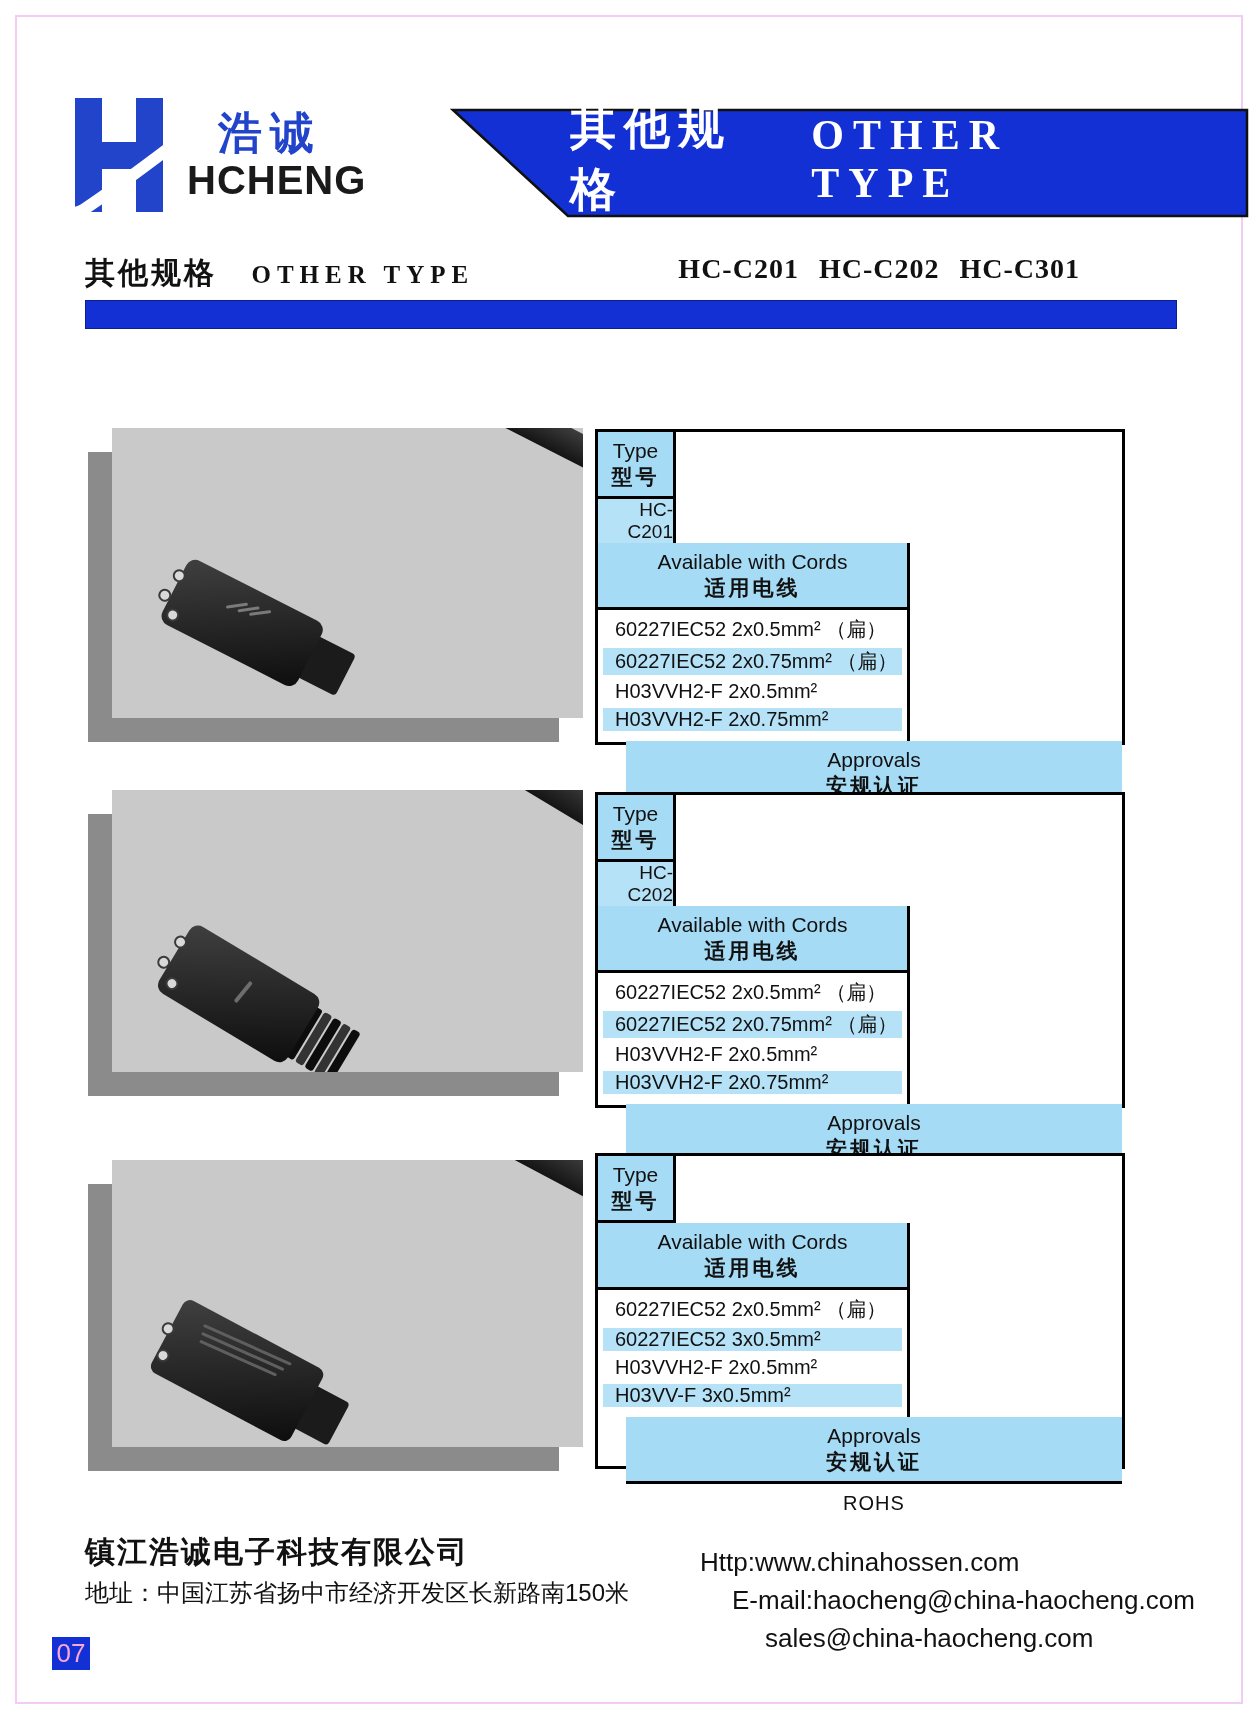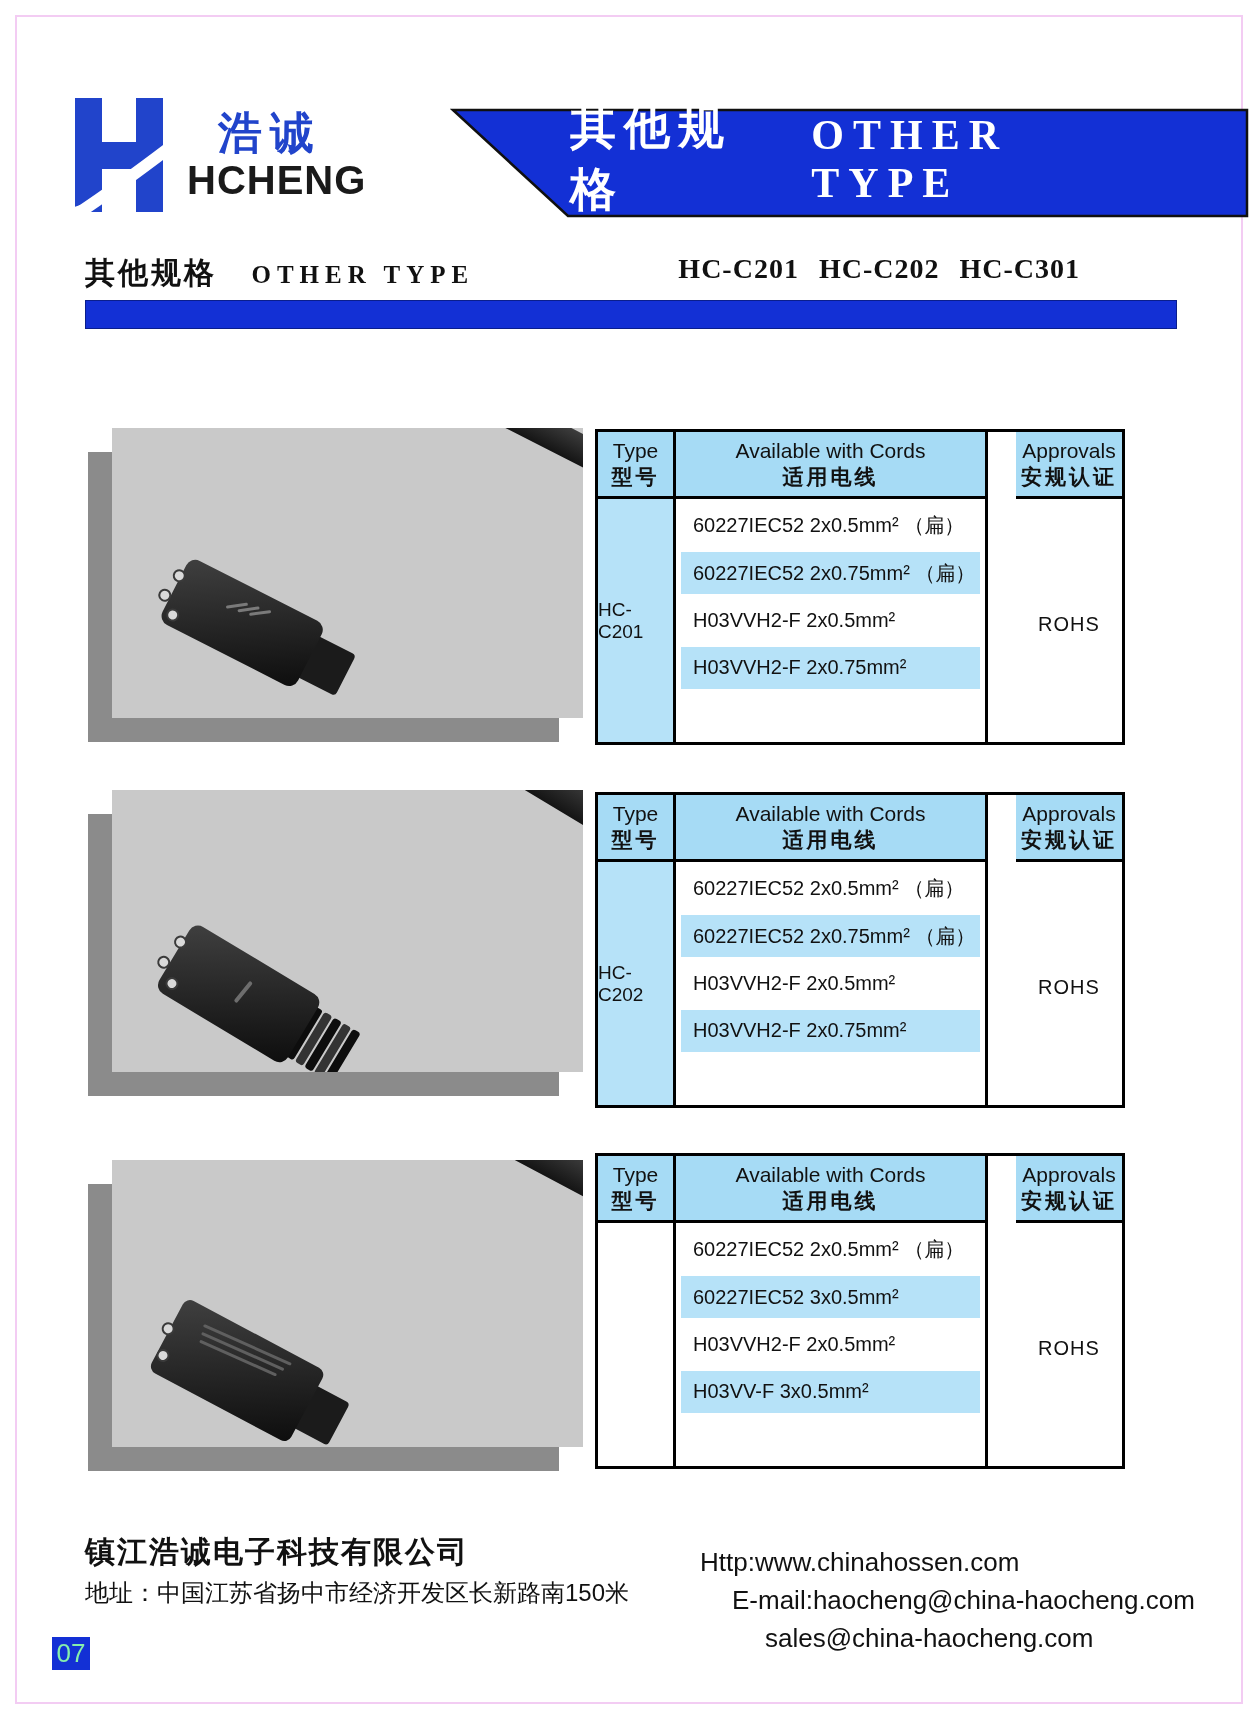--- a/index.html
+++ b/index.html
@@ -46,46 +46,46 @@
   .rib{width:9px;height:58px;margin:0 1px;border-radius:3px;}
   .rib.d{background:#0d0d0d;} .rib.l{background:#333333;}
   .pin{position:absolute;width:9px;height:9px;border-radius:50%;
         background:#d9d9d9;border:2px solid #3a3a3a;}
   .mark{position:absolute;width:3px;height:22px;background:#7a7a7a;border-radius:2px;
         transform:rotate(55deg);}
   .groove{position:absolute;height:3px;background:#5f5f5f;border-radius:2px;}
 
   
   .ptable{position:absolute;left:595px;width:530px;height:316px;background:#ffffff;
-        border:3px solid #000;box-sizing:border-box;display:flex;}
+        border:3px solid #000;box-sizing:border-box;display:flex;flex-direction:column;}
   .col{display:flex;flex-direction:column;box-sizing:border-box;}
   .col.type{width:78px;border-right:3px solid #000;}
   .col.cords{width:312px;border-right:3px solid #000;}
   .col.appr{flex:1;padding-left:28px;}
   .th{height:64px;background:#a6dbf5;border-bottom:3px solid #000;display:flex;
         flex-direction:column;align-items:center;justify-content:center;line-height:1.25;}
   .th .en{font-size:21px;color:#111;}
   .th .zh{font-size:21px;font-weight:700;letter-spacing:3px;}
-  .td{flex:1;display:flex;align-items:center;justify-content:center;}
+  .td{flex:1;display:flex;align-items:center;justify-content:center;text-align:right;}
   .type-cell{background:#b6e2f8;font-size:19px;}
   .appr-cell{font-size:20px;letter-spacing:1px;margin-top:8px;}
   .cords-cell{flex:1;display:flex;flex-direction:column;padding:3px 5px;box-sizing:border-box;}
   .stripe{flex:1;margin:2.5px 0;display:flex;align-items:center;padding-left:12px;
         font-size:20px;color:#111;}
   .stripe.hl{background:#b6e2f8;}
 
   
   .f-company{position:absolute;left:85px;top:1532px;font-size:30px;font-weight:900;letter-spacing:2px;}
   .f-address{position:absolute;left:85px;top:1577px;font-size:24px;}
   .f-phone{position:absolute;left:85px;top:1613px;font-size:24px;}
   .f-web{position:absolute;left:700px;top:1547px;font-size:26px;}
   .f-email{position:absolute;left:700px;top:1585px;font-size:26px;margin-left:32px;}
   .f-email2{position:absolute;left:765px;top:1623px;font-size:26px;}
   .page-num{position:absolute;left:52px;top:1637px;width:38px;height:33px;background:#1330d5;
-        color:#86efac;font-size:26px;display:flex;align-items:center;justify-content:center;}
+        color:#f9a8d4;font-size:26px;display:flex;align-items:center;justify-content:center;}
 </style>
 </head>
 <body>
 
 <div class="page">
   <div class="page-border"></div>
 
   <div class="logo">
     <svg class="logo-mark" width="96" height="114" viewBox="0 0 96 114">
       <rect x="0" y="0" width="27" height="114" fill="#2144cb"></rect>

